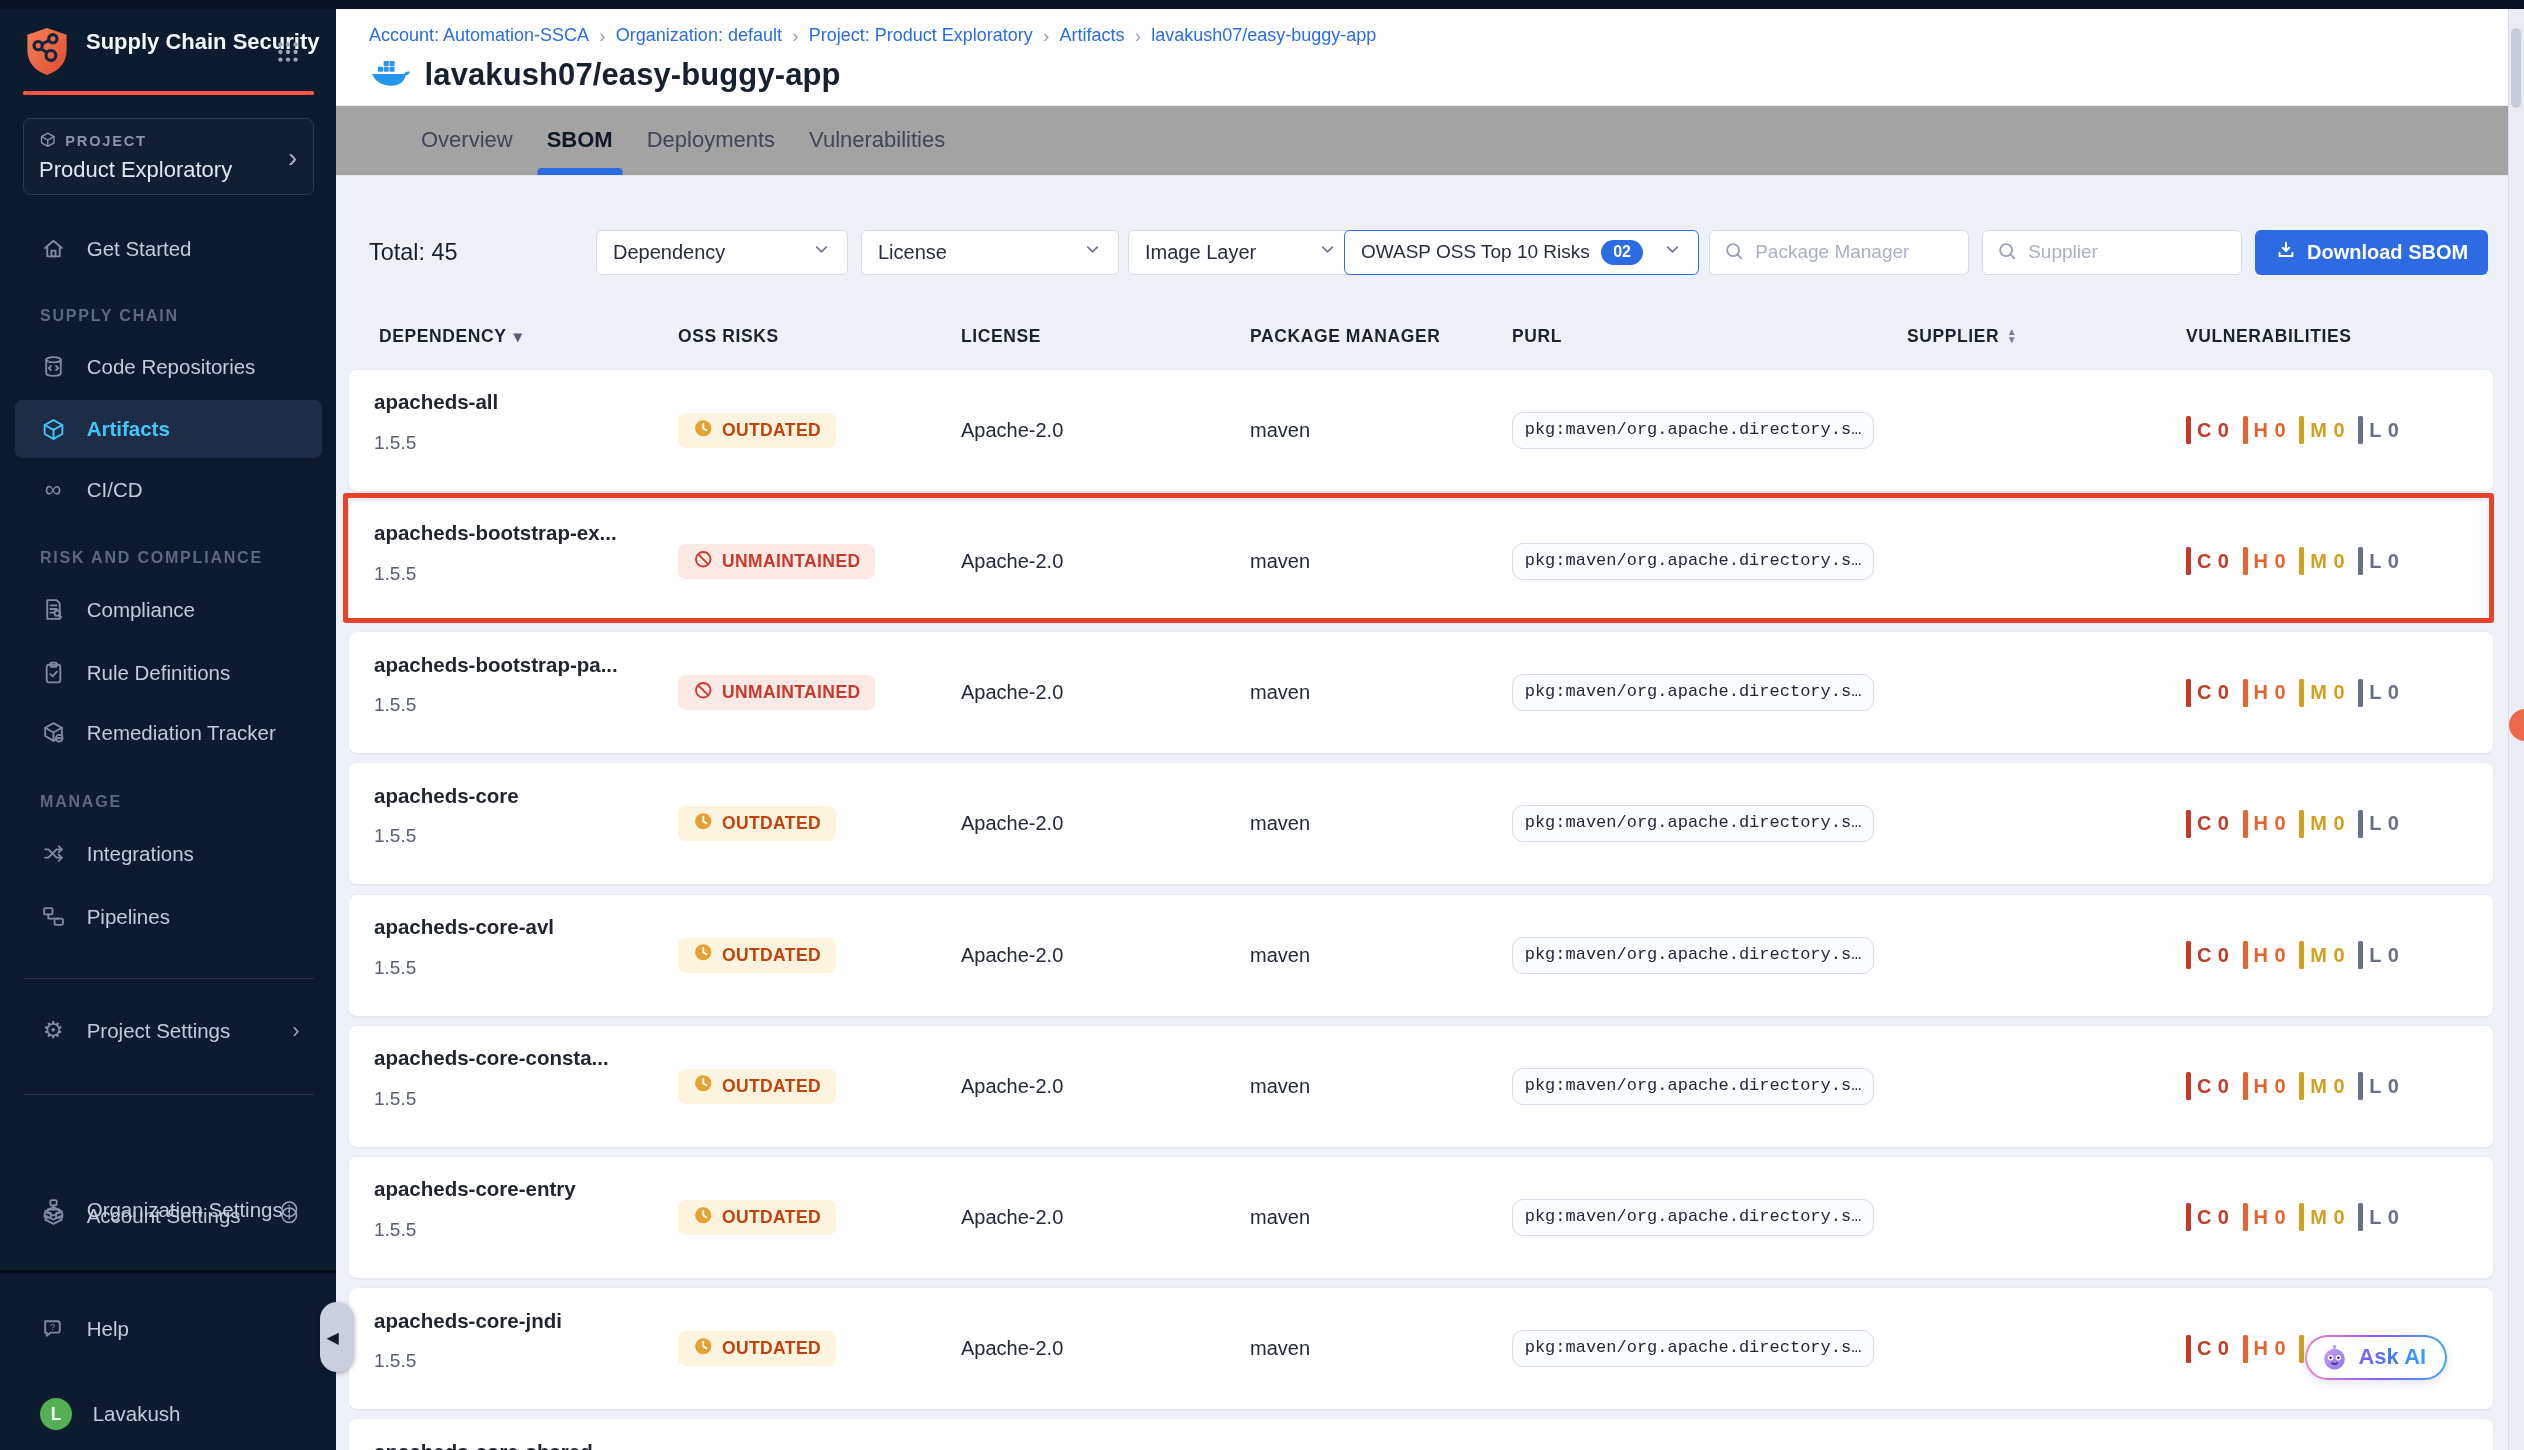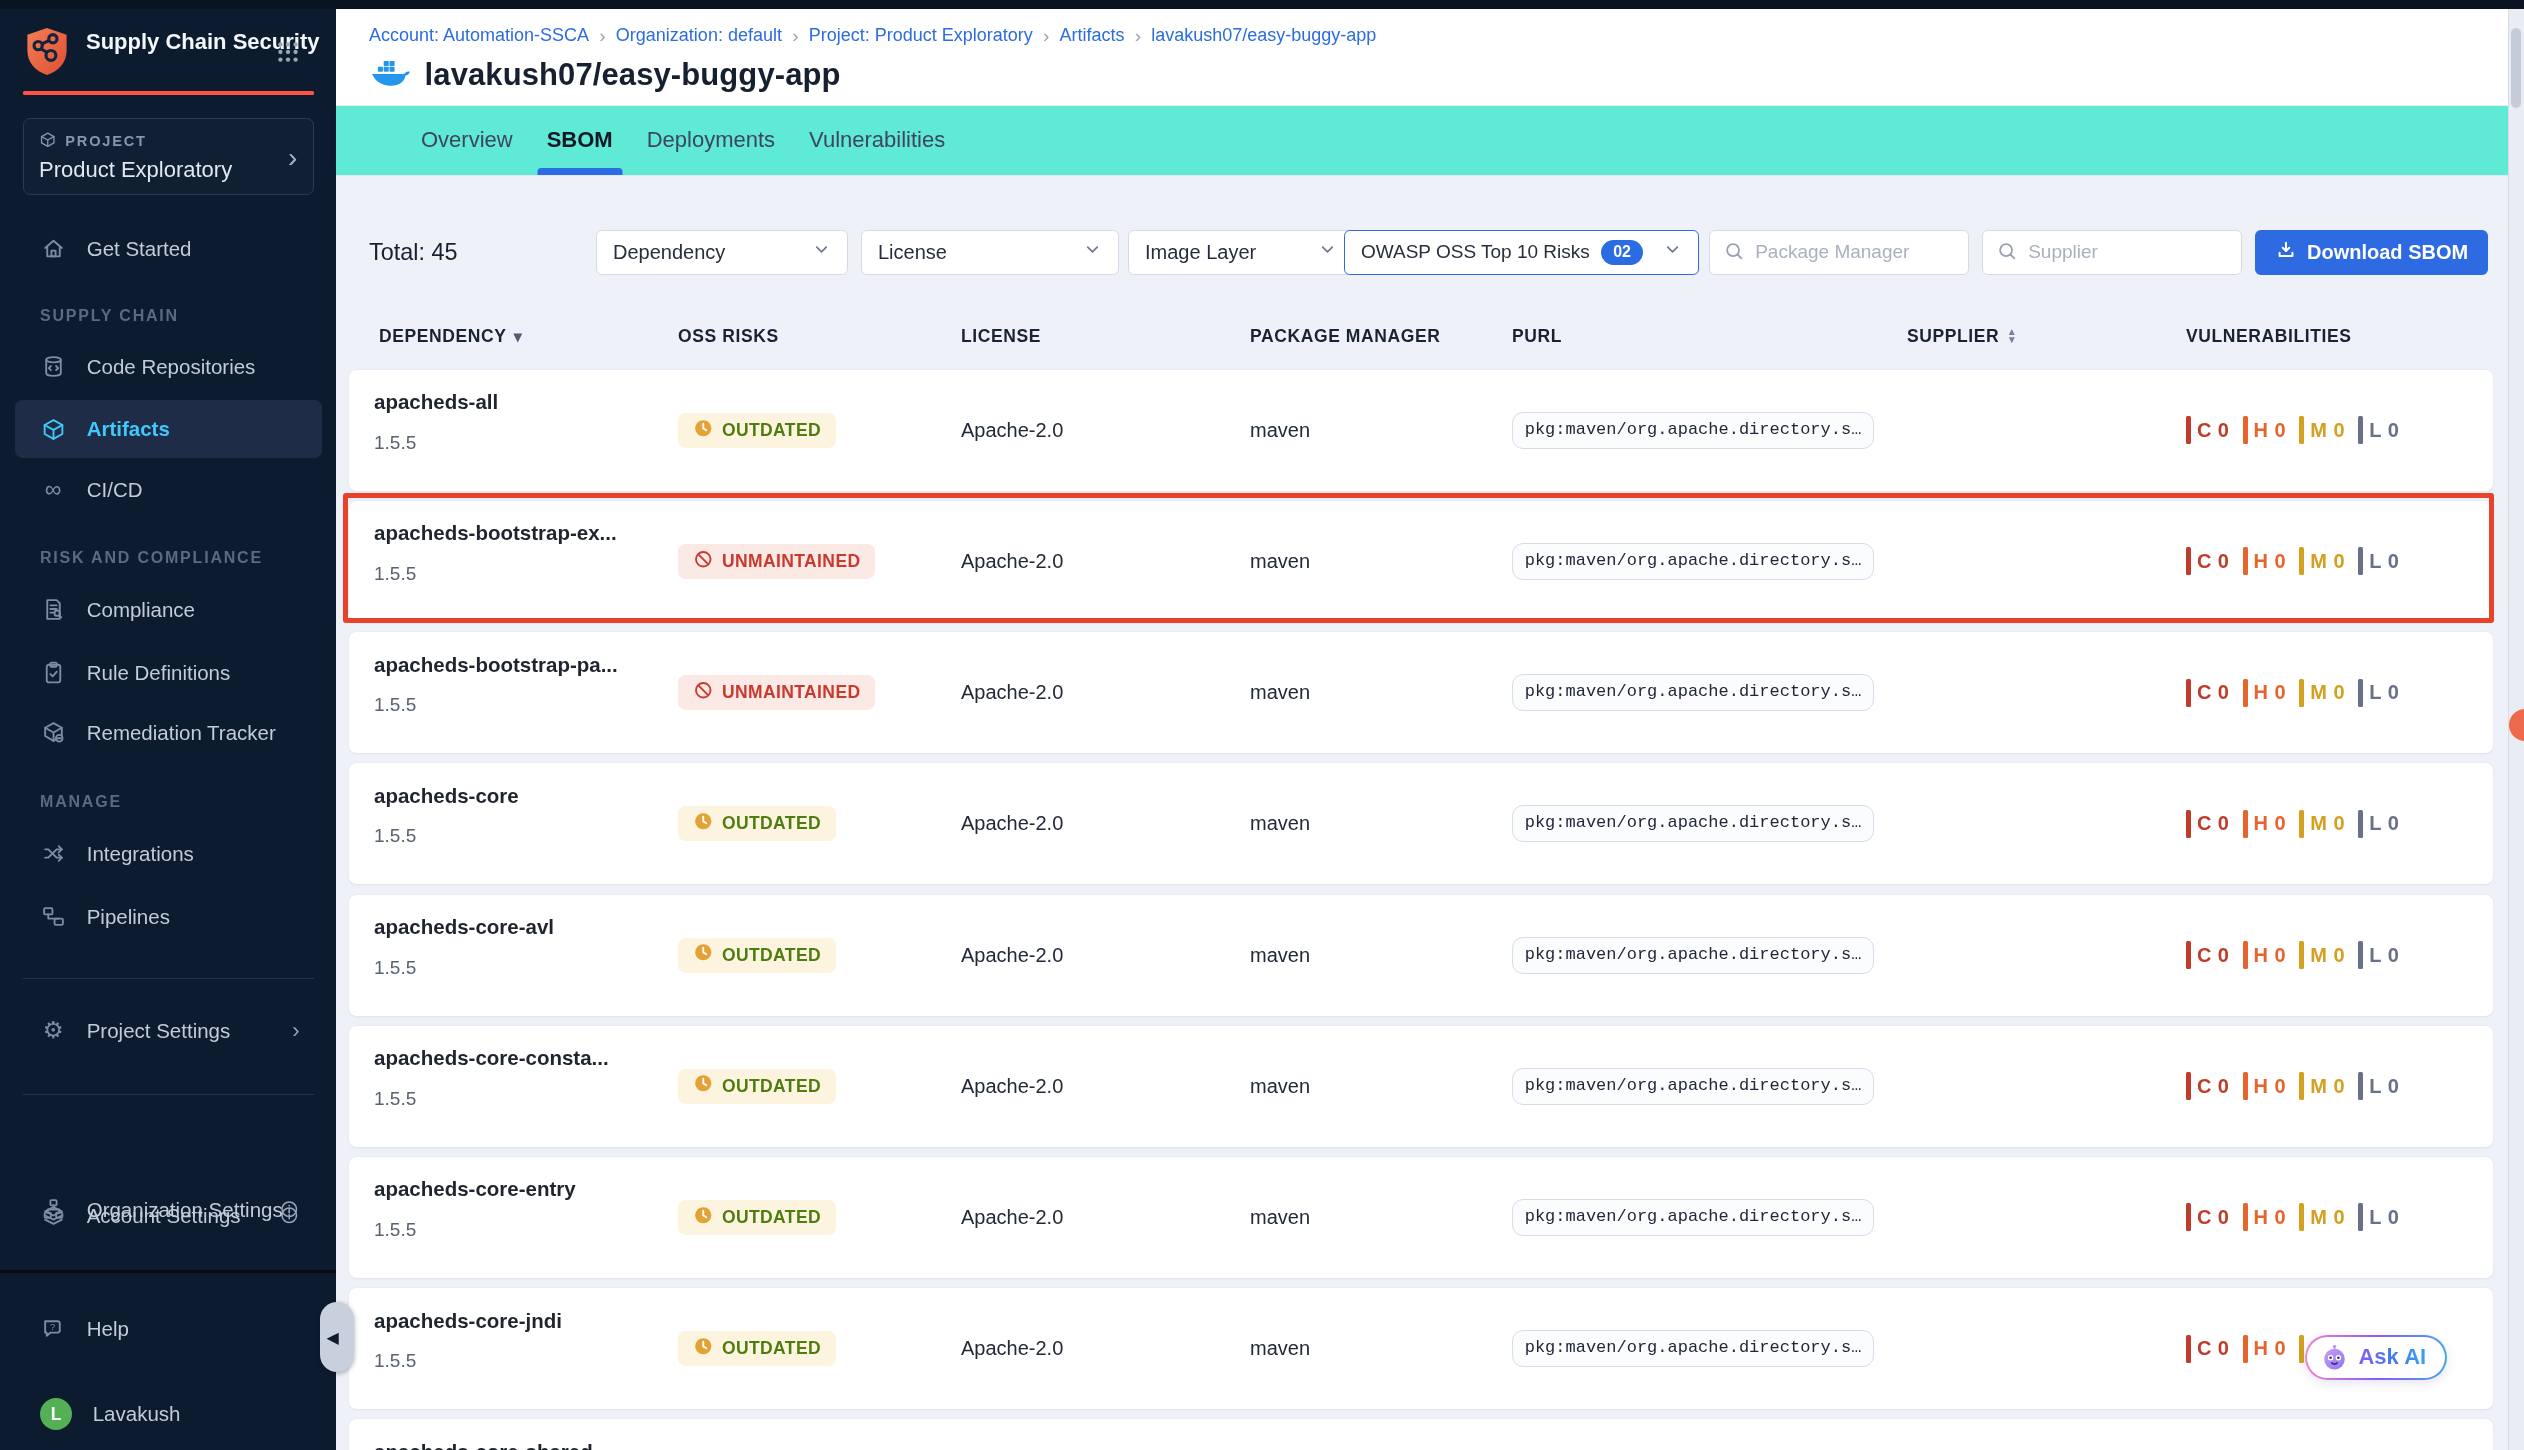--- a/index.html
+++ b/index.html
@@ -33,21 +33,21 @@
   .collapse-handle{position:absolute;left:320px;top:1302px;width:34px;height:70px;background:#c9cfdc;border-radius:17.5px;z-index:90;display:flex;align-items:center;padding-left:6.6px;color:#111b2b;font-size:16px;cursor:pointer;box-shadow:0 1.5px 5.8px rgba(10,20,40,.35)}
   
   .content{position:absolute;left:336px;top:8.8px;width:2173px;height:1442px;background:#eef1f8}
   .page-header{position:absolute;left:0;top:0;width:100%;height:96px;background:#fff}
   .breadcrumb{position:absolute;left:33px;top:16px;display:flex;align-items:center;gap:10.2px;font-size:18px}
   .breadcrumb a{color:#2b6ce2;text-decoration:none;cursor:pointer}
   .crumb-sep{color:#98a1b3;font-size:19px}
   .title-row{position:absolute;left:33px;top:48px;display:flex;align-items:center;gap:14.6px}
   .title-row svg{width:41px;height:32px}
   .page-title{font-size:31px;font-weight:700;color:#17202e;letter-spacing:0.1px}
-  .tab-bar{position:absolute;left:0;top:96px;width:100%;height:71px;background:#5eead4;border-top:0.7px solid #eceef4;border-bottom:1.5px solid #e3e6ee;display:flex;align-items:center;gap:34px;padding-left:85px}
+  .tab-bar{position:absolute;left:0;top:96px;width:100%;height:71px;background:#a3a3a3;border-top:0.7px solid #eceef4;border-bottom:1.5px solid #e3e6ee;display:flex;align-items:center;gap:34px;padding-left:85px}
   .tab{position:relative;font-size:22px;color:#3e4657;height:100%;display:flex;align-items:center;cursor:pointer}
   .tab.active{color:#101828;font-weight:700}
   .tab.active .tab-under{position:absolute;left:50%;transform:translateX(-50%);bottom:0;width:85px;height:6.6px;background:#2b6ce2;border-radius:3.7px 3.7px 0 0}
   .page-body{position:absolute;left:0;top:167px;width:100%;height:1276px;overflow:hidden}
   
   .total{position:absolute;left:33px;top:54px;height:45px;display:flex;align-items:center;font-size:23.4px;font-weight:400;color:#17202e}
   .ctl{position:absolute;top:54px;height:45px;background:#fff;border:1.5px solid #d7dae6;border-radius:5.8px;display:flex;align-items:center;padding:0 16px;font-size:20px;color:#272e3e;cursor:pointer}
   .ctl .chev{margin-left:auto;color:#6e7790}
   .ctl .chev svg{width:19px;height:19px}
   .ctl.owasp{border-color:#2b6ce2;gap:11.7px;font-size:19px}
@@ -67,21 +67,21 @@
   .sort-both{display:flex;flex-direction:column;color:#7782a0;font-size:10.2px;line-height:8px}
   .rows{position:absolute;left:13px;top:194px;width:2144px}
   .row-card{background:#fff;border-radius:7.3px;height:121px;margin-bottom:10.2px;box-shadow:0 0.7px 2.2px rgba(25,35,60,.07)}
   .cell{display:flex;align-items:center}
   .c-dep{display:block;padding-left:25px}
   .dep-top{margin-top:20.5px;display:flex;align-items:center;gap:8.8px}
   .dep-name{font-size:20.5px;font-weight:600;color:#1f242e;cursor:pointer}
   .dep-ver{margin-top:17.5px;font-size:19px;color:#596273}
   .badge{display:inline-flex;align-items:center;gap:8.8px;height:35px;padding:0 14.6px;border-radius:7.3px;font-weight:800;font-size:17.5px;letter-spacing:0.4px}
   .badge svg{width:20.5px;height:20.5px}
-  .badge.outdated{background:#fdf4df;color:#4d7c0f}
+  .badge.outdated{background:#fdf4df;color:#c2410c}
   .badge.unmaintained{background:#fbe9e6;color:#cb392d}
   .c-lic,.c-pm{font-size:20px;color:#222938}
   .purl-pill{display:inline-block;max-width:369px;overflow:hidden;white-space:nowrap;height:37px;line-height:34px;border:1.5px solid #d8dbe8;background:#fbfcfe;border-radius:11px;padding:0 11.7px;font-family:"Liberation Mono",monospace;font-size:17px;color:#20273a;cursor:pointer}
   .c-vuln{gap:13px}
   .v-item{display:flex;align-items:center;gap:5.8px}
   .v-bar{width:5.1px;height:28px;border-radius:1.5px}
   .v-key,.v-num{font-weight:800;font-size:20px;letter-spacing:0.7px}
   .highlight-box{position:absolute;left:7.3px;top:317px;width:2151px;height:130px;border:5.8px solid #e8432a;border-radius:2.9px;z-index:30;pointer-events:none}
   
   .ask-ai{position:absolute;left:1969px;top:1159px;height:45px;padding:0 19px 0 11.7px;display:flex;align-items:center;gap:8.8px;border-radius:730px;border:2.2px solid transparent;background:linear-gradient(#fff,#fff) padding-box,linear-gradient(90deg,#ef86c9,#8a5cf5,#41a6ef) border-box;z-index:50;cursor:pointer;box-shadow:0 2.9px 10.2px rgba(80,60,160,.15)}

